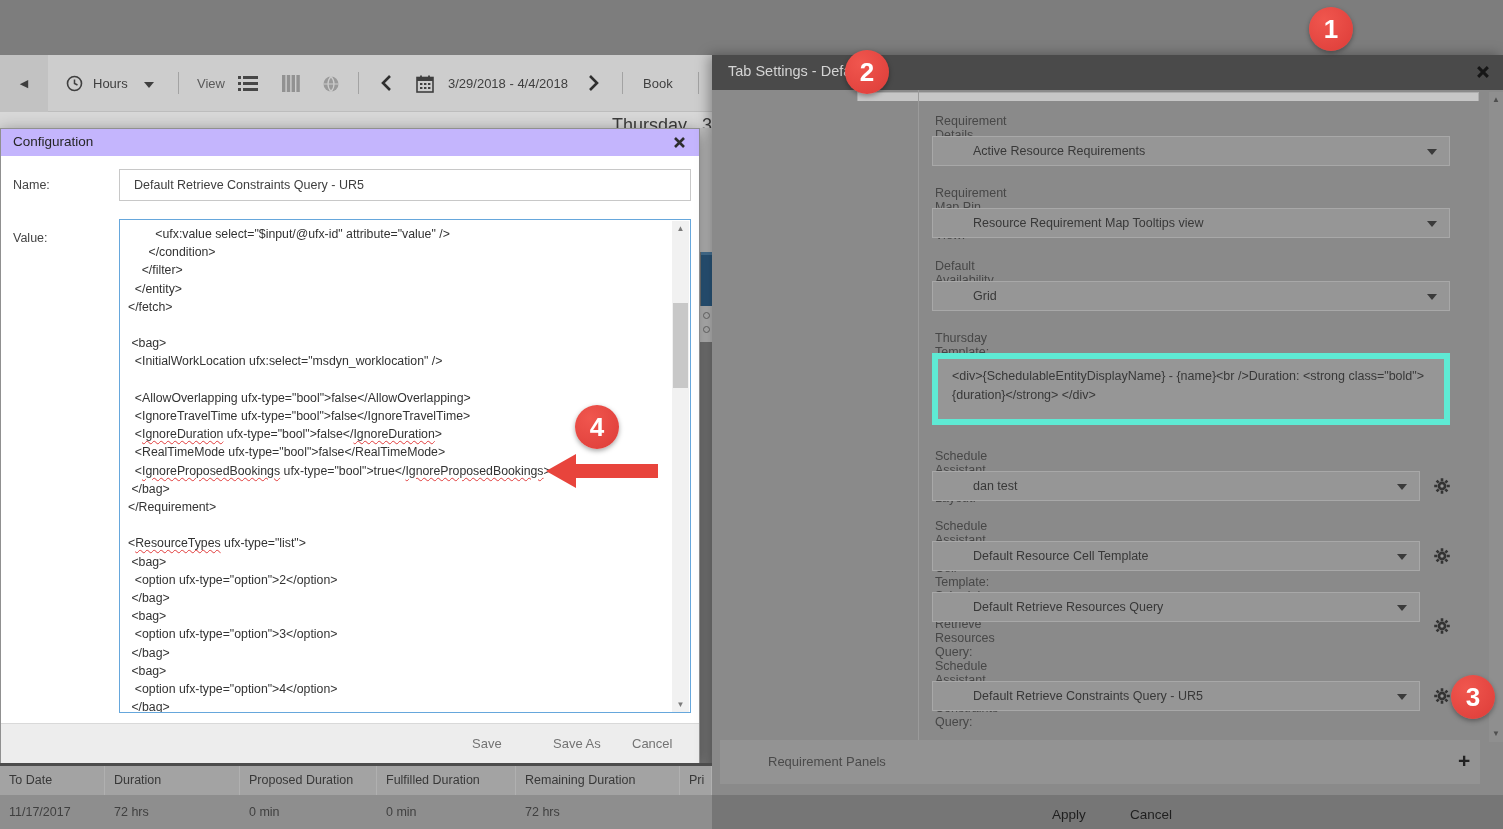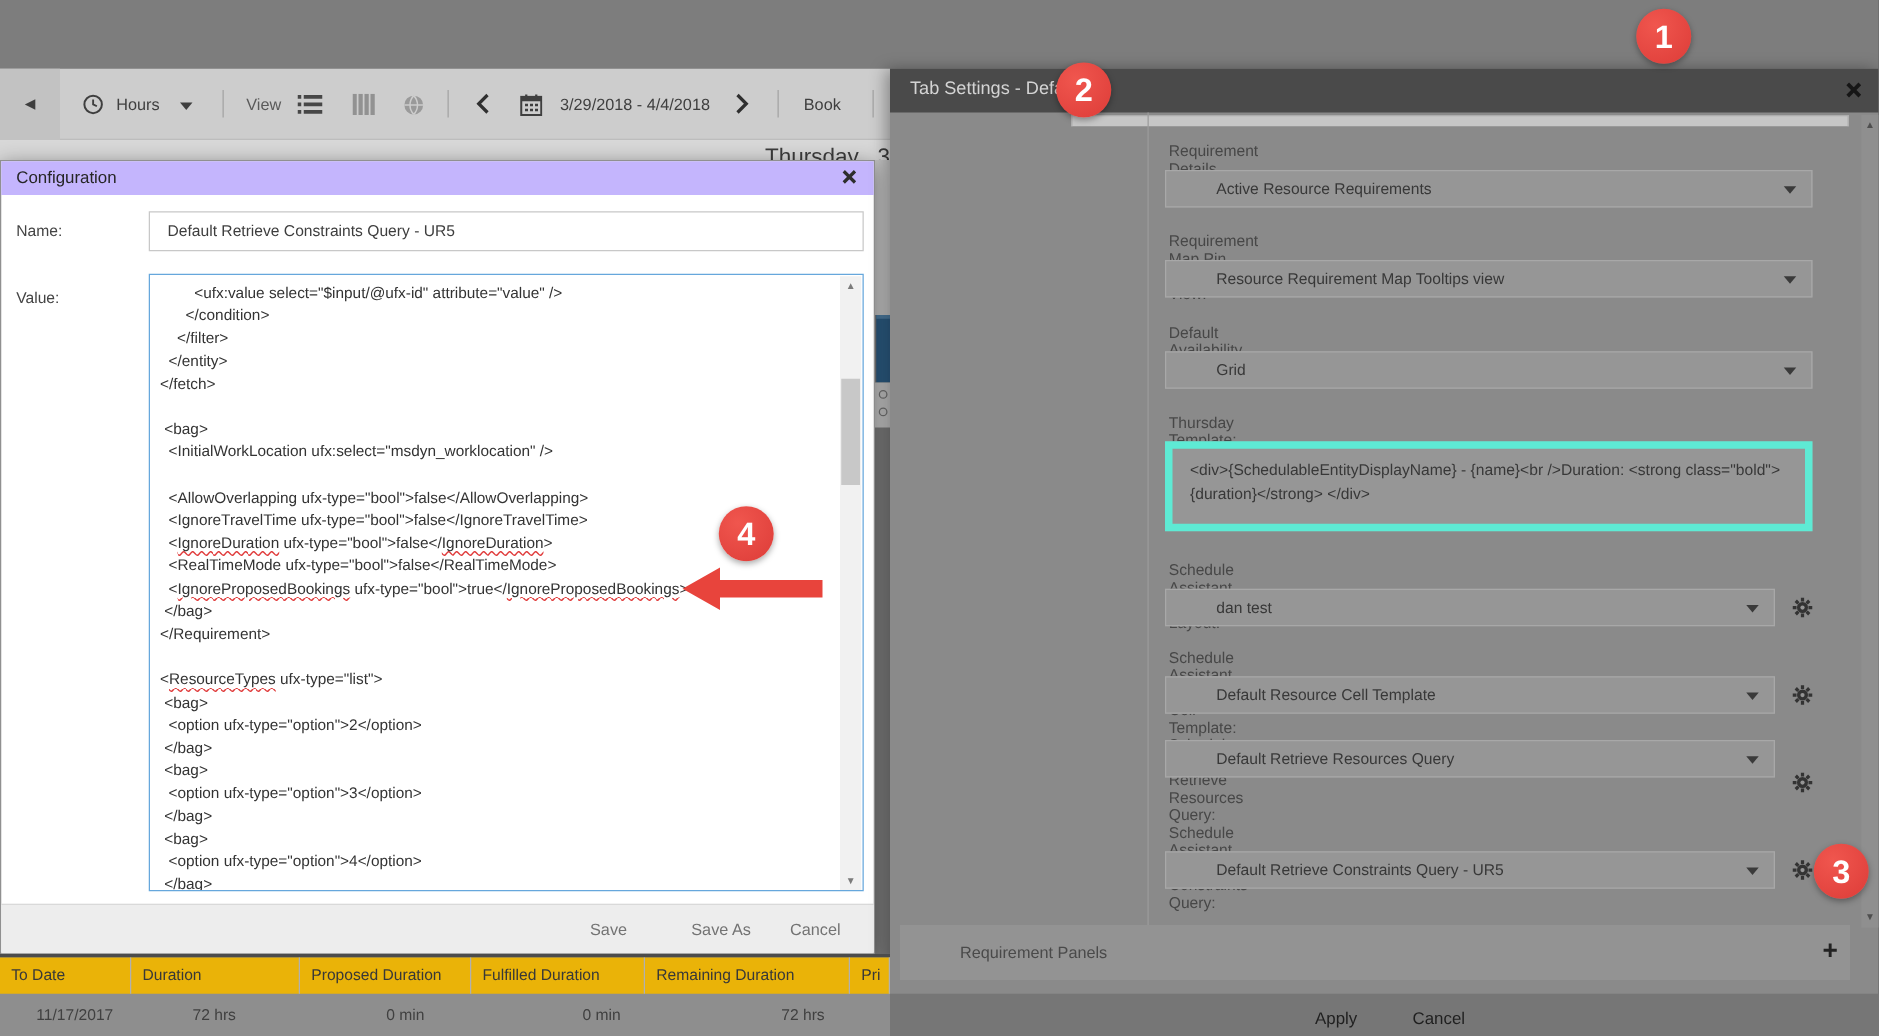--- a/index.html
+++ b/index.html
@@ -79,25 +79,25 @@
   #req-panels { left:8px; top:650px; width:760px; height:44px; background:#939393; }
   #req-panels-label { left:48px; top:14px; font-size:13px; color:#4a4a4a; }
   #req-panels-add { left:738px; top:9px; font-size:21px; font-weight:bold; color:#222; cursor:pointer; }
   #ts-footer { left:0; top:705px; width:791px; height:69px; background:#767676; }
   .ts-footer-btn { top:12px; font-size:13.5px; color:#1f1f1f; cursor:pointer; }
   #ts-scrollbar { left:777px; top:2px; width:14px; height:650px; background:#8f8f8f; }
   #ts-scrollbar .sb-btn { width:14px; color:#4f4f4f; }
 
   
   #bottom-table { left:0; top:763px; width:712px; height:66px; border-top:3px solid #4c4c4c; background:#8e8e8e; }
-  #table-header { position:absolute; left:0; top:0; width:712px; height:29px; background:#eab308; display:flex;justify-content:space-between; }
+  #table-header { position:absolute; left:0; top:0; width:712px; height:29px; background:#a3a3a3; display:flex;justify-content:space-between; }
   #table-body-row { position:absolute; left:0; top:29px; width:712px; height:34px; display:flex; cursor:pointer; }
   .th-cell { border-right:1px solid #b0b0b0; font-size:12.5px; color:#383838; line-height:29px; padding-left:9px;
       overflow:hidden; white-space:nowrap; flex-shrink:0; cursor:pointer; }
-  .td-cell { font-size:12.5px; color:#404040; line-height:34px; padding-left:9px; overflow:hidden; white-space:nowrap; flex-shrink:0;margin-left:20px; }
+  .td-cell { font-size:12.5px; color:#404040; line-height:34px; padding-left:9px; overflow:hidden; white-space:nowrap; flex-shrink:0; }
 
   
   .badge { width:44px; height:44px; border-radius:50%; background:radial-gradient(circle at 35% 30%, #f0564e, #dd3c38);
       color:#fff; font-size:26px; font-weight:bold; text-align:center; line-height:44px;
       box-shadow:0 2px 5px rgba(0,0,0,.35); }
 </style>
 </head>
 <body>
 
 <div id="stage">

